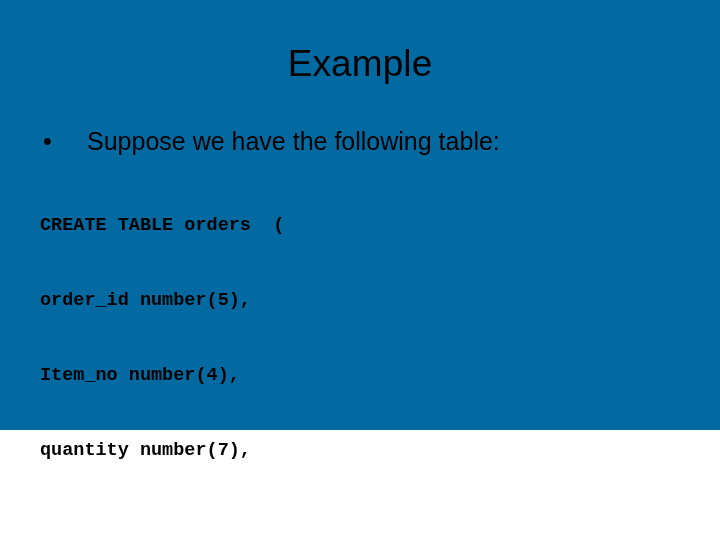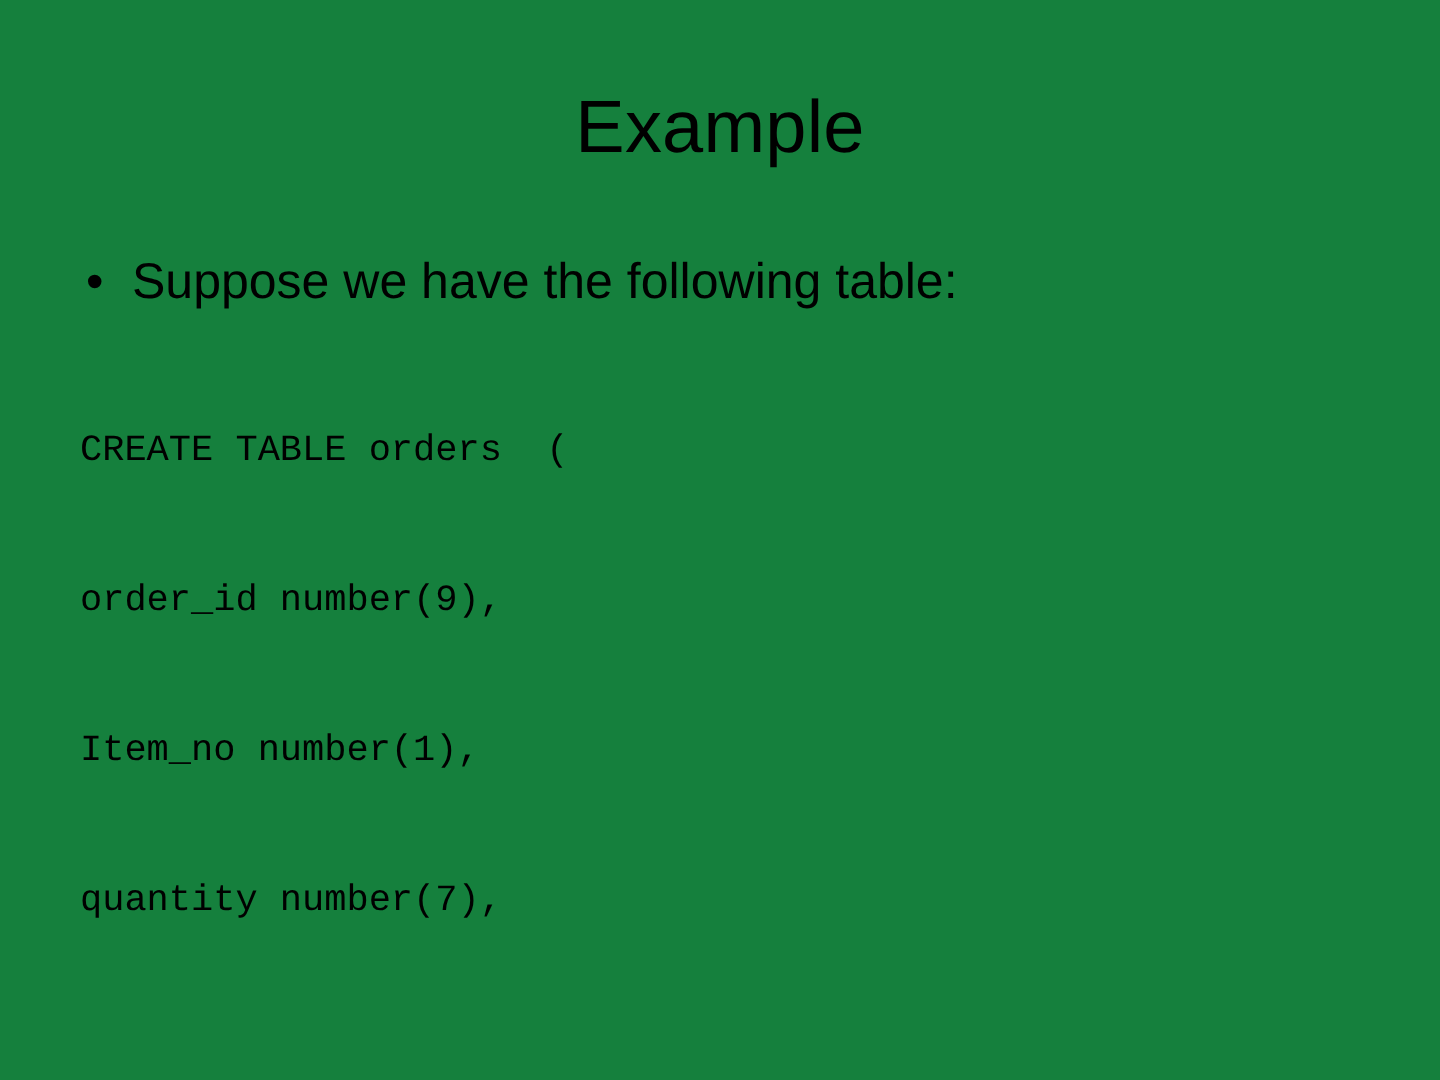--- a/index.html
+++ b/index.html
@@ -12,22 +12,22 @@
     height: 540px;
     overflow: hidden;
     font-family: "Liberation Sans", sans-serif;
     color: #000000;
     -webkit-font-smoothing: antialiased;
   }
 
   .slide {
     position: relative;
     width: 720px;
-    height: 540px;
-    background: #15803d;
+    height: 430px;
+    background: #0369a1;
   }
 
   
   .slide-title {
     position: absolute;
     left: 0;
     top: 44px;
     width: 720px;
     text-align: center;
     font-size: 37px;
@@ -59,55 +59,57 @@
     flex: 0 0 30px;
     text-align: left;
     padding-left: 7px;
     box-sizing: border-box;
     font-size: 25px;
     line-height: 1.24;
   }
   .bullet-text {
     flex: 1 1 auto;
     white-space: pre;
+    margin-left: 21px;
   }
 
   
   .code-block {
     margin: 0;
     padding: 0 0 0 4px;
     font-family: "Liberation Mono", "DejaVu Sans Mono", monospace;
     font-size: 18.5px;
     line-height: 25px;
     color: #000000;
     white-space: pre;
   }
   .code-line {
     white-space: pre;
     height: 25px;
+    font-weight: bold;
   }
 </style>
 </head>
 <body>
 
 <div class="slide">
 
   <div class="slide-title">Example</div>
 
   <div class="body-region">
 
     <div class="bullet-row">
       <span class="bullet-mark">•</span>
       <span class="bullet-text">Suppose we have the following table:</span>
     </div>
 
     <div class="code-block">
       <div class="code-line">CREATE TABLE orders  (</div>
-      <div class="code-line">order_id number(9),</div>
-      <div class="code-line">Item_no number(1),</div>
+      <div class="code-line">order_id number(5),</div>
+      <div class="code-line">Item_no number(4),</div>
       <div class="code-line">quantity number(7),</div>
       
       
       
       
     </div>
 
   </div>
 </div>
 

